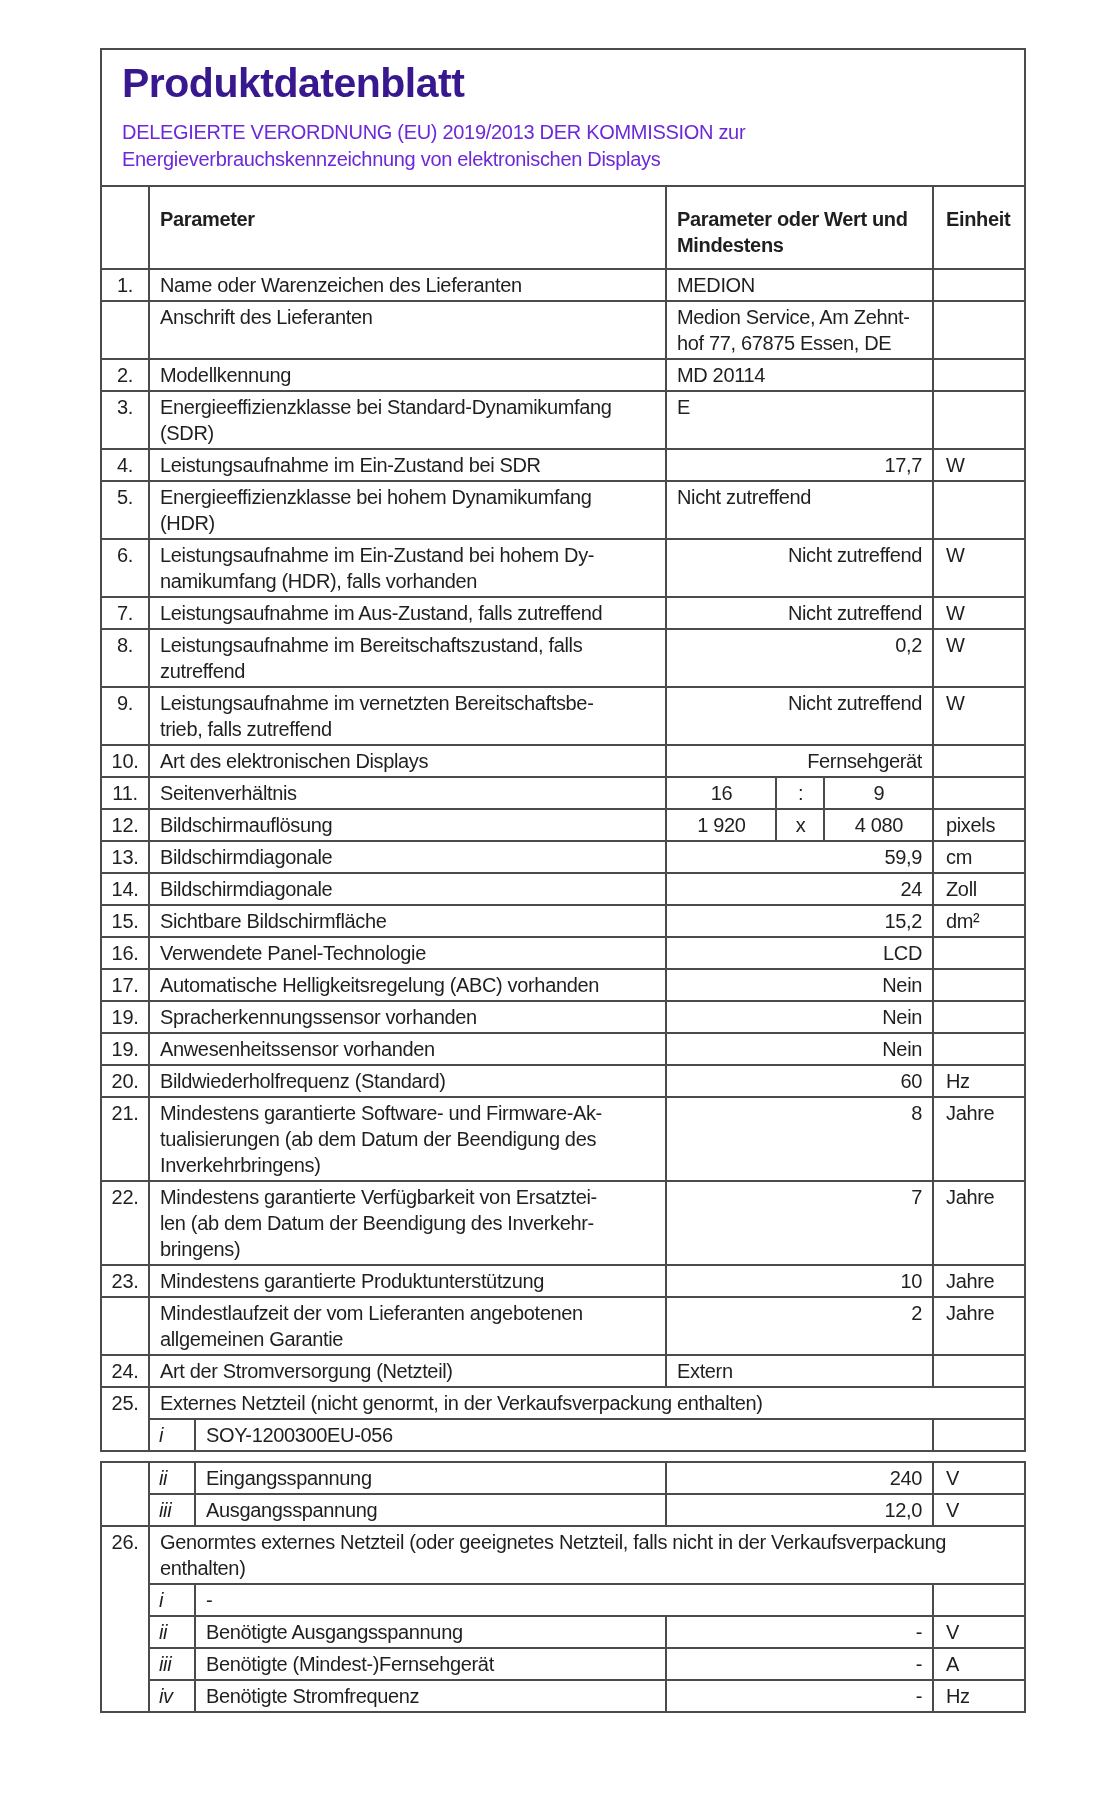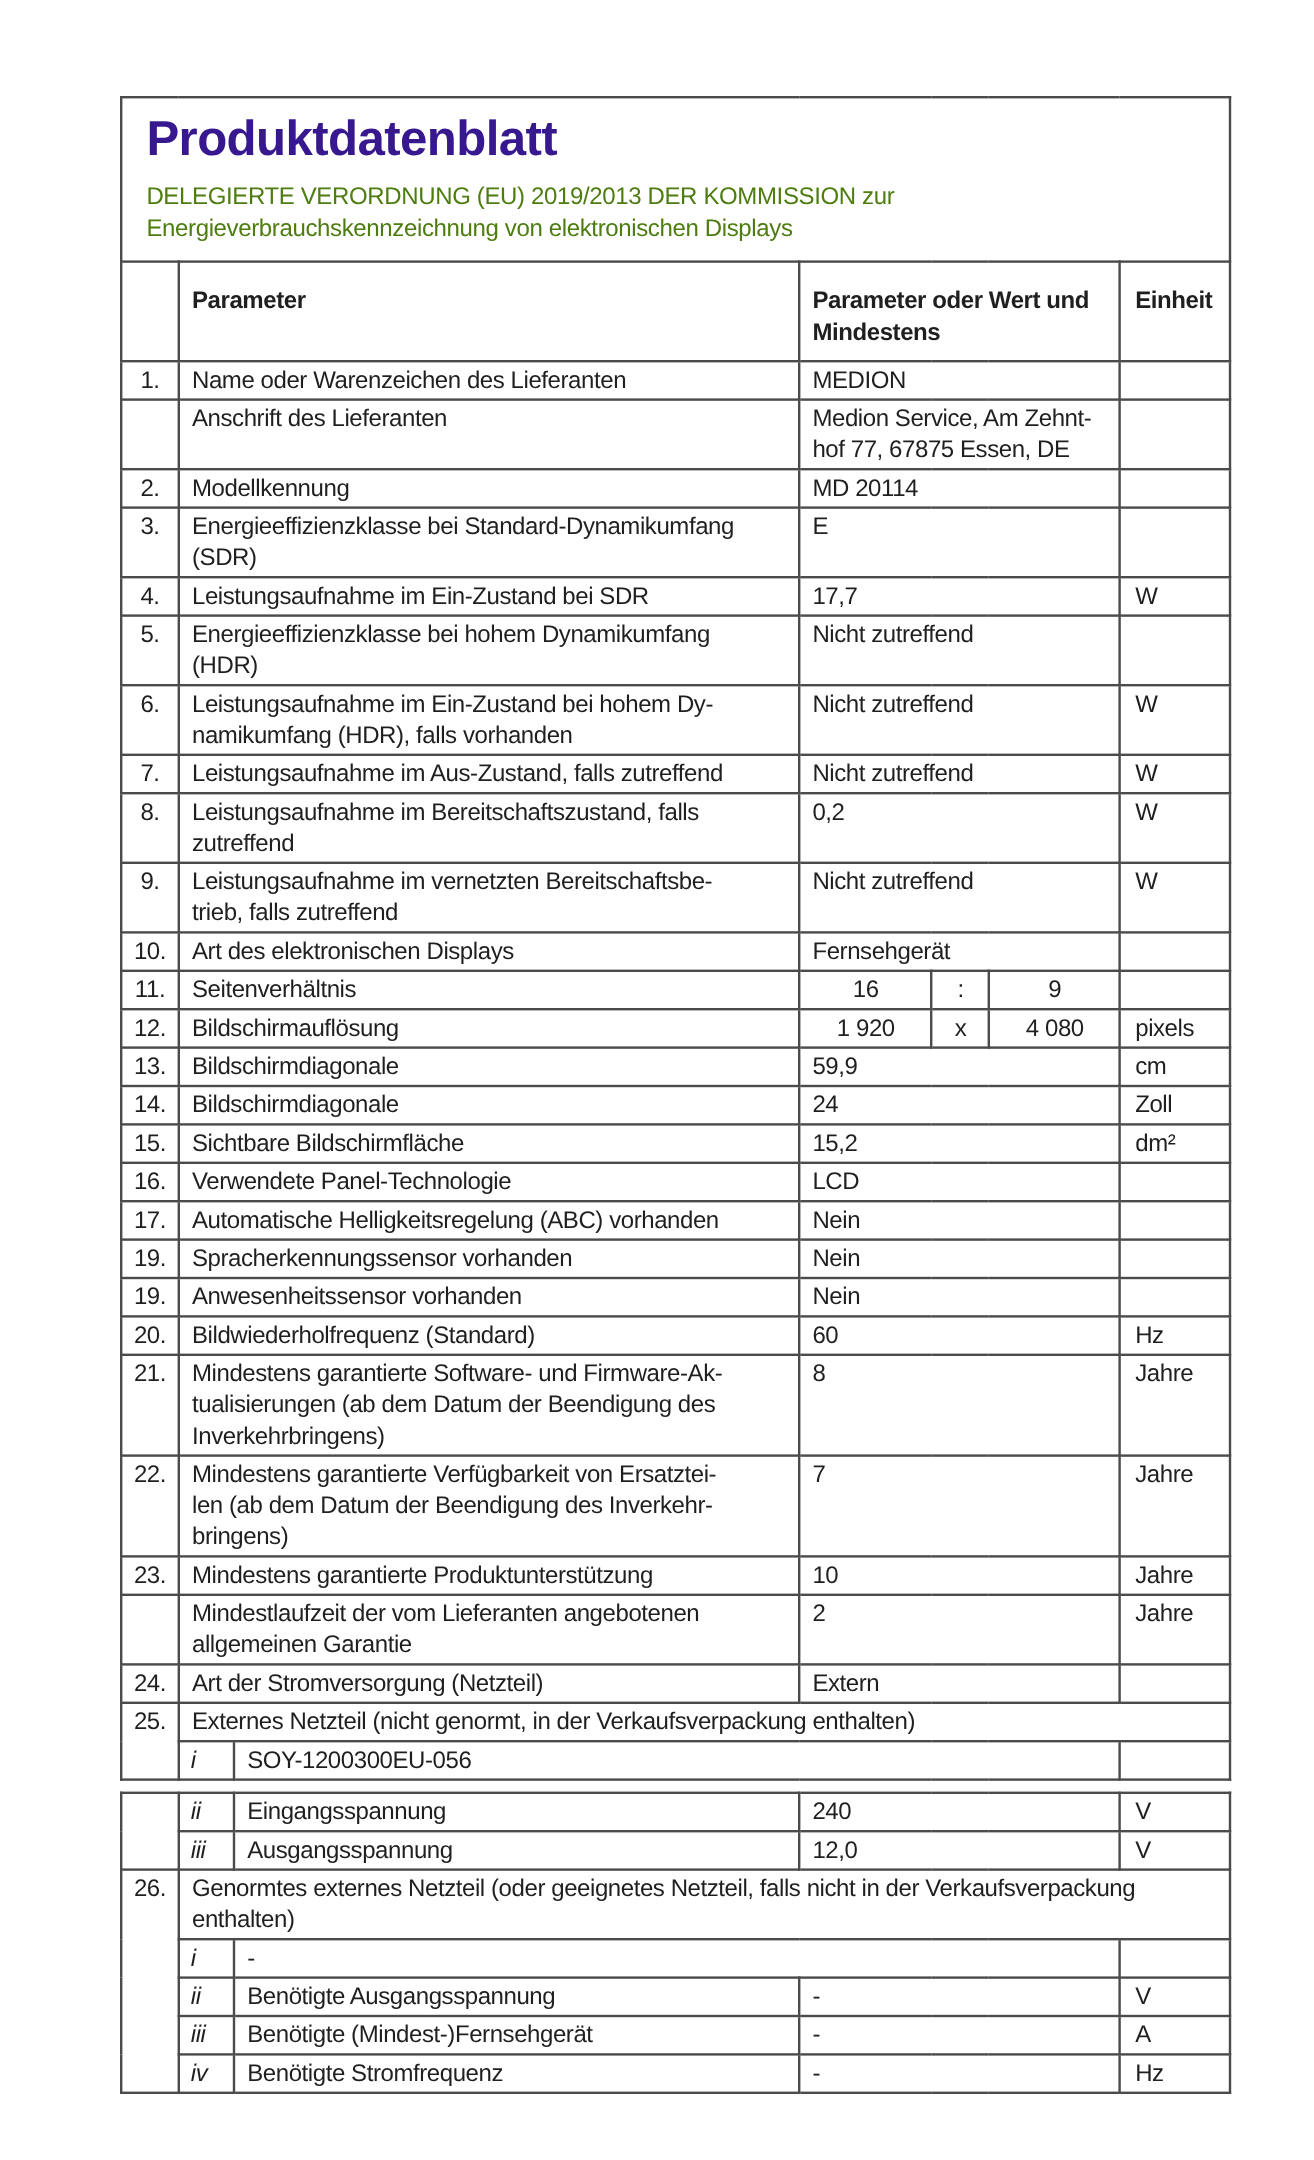--- a/index.html
+++ b/index.html
@@ -1,40 +1,40 @@
 <!DOCTYPE html>
 <html><head>
 <meta charset="utf-8">
 <style>
   html,body{margin:0;padding:0;background:#ffffff;}
   body{
     width:1095px;height:1800px;overflow:hidden;position:relative;
     font-family:"Liberation Sans",sans-serif;color:#1f1f1f;
   }
-  .sheet{position:absolute;left:100px;top:80px;width:742px;}
+  .sheet{position:absolute;left:100px;top:48px;width:742px;}
   table{border-collapse:collapse;table-layout:fixed;width:924px;}
   td{
     border:2px solid #4b4b4b;
     vertical-align:top;
     font-size:20px;line-height:26px;
     letter-spacing:-0.35px;
     padding:2px 10px;
     white-space:pre;          
     overflow:hidden;
   }
   
   td.titlecell{white-space:normal;padding:10px 16px 12px 20px;}
   h1{margin:0;font-size:41px;line-height:46px;font-weight:700;color:#38188f;letter-spacing:-0.5px;}
-  .sub{margin:13px 0 0 0;font-size:20px;line-height:27px;color:#4d7c0f;white-space:pre-line;letter-spacing:-0.3px;}
+  .sub{margin:13px 0 0 0;font-size:20px;line-height:27px;color:#6d28d9;white-space:pre-line;letter-spacing:-0.3px;}
   
   .hdr{font-weight:700;padding-top:19px;padding-bottom:10px;}
   
   .num{text-align:center;padding-left:2px;padding-right:2px;}
   .roman{font-style:italic;padding-left:9px;}
-  .val-r{text-align:left;margin-left:48px;}
+  .val-r{text-align:right;margin-left:48px;}
   .val-l{text-align:left;}
   .cen{text-align:center;padding-left:3px;padding-right:2px;}
   .unit{padding-left:12px;}
   .t2{margin-top:9px;}
 </style>
 </head>
 <body>
 
 <div class="sheet">
 

